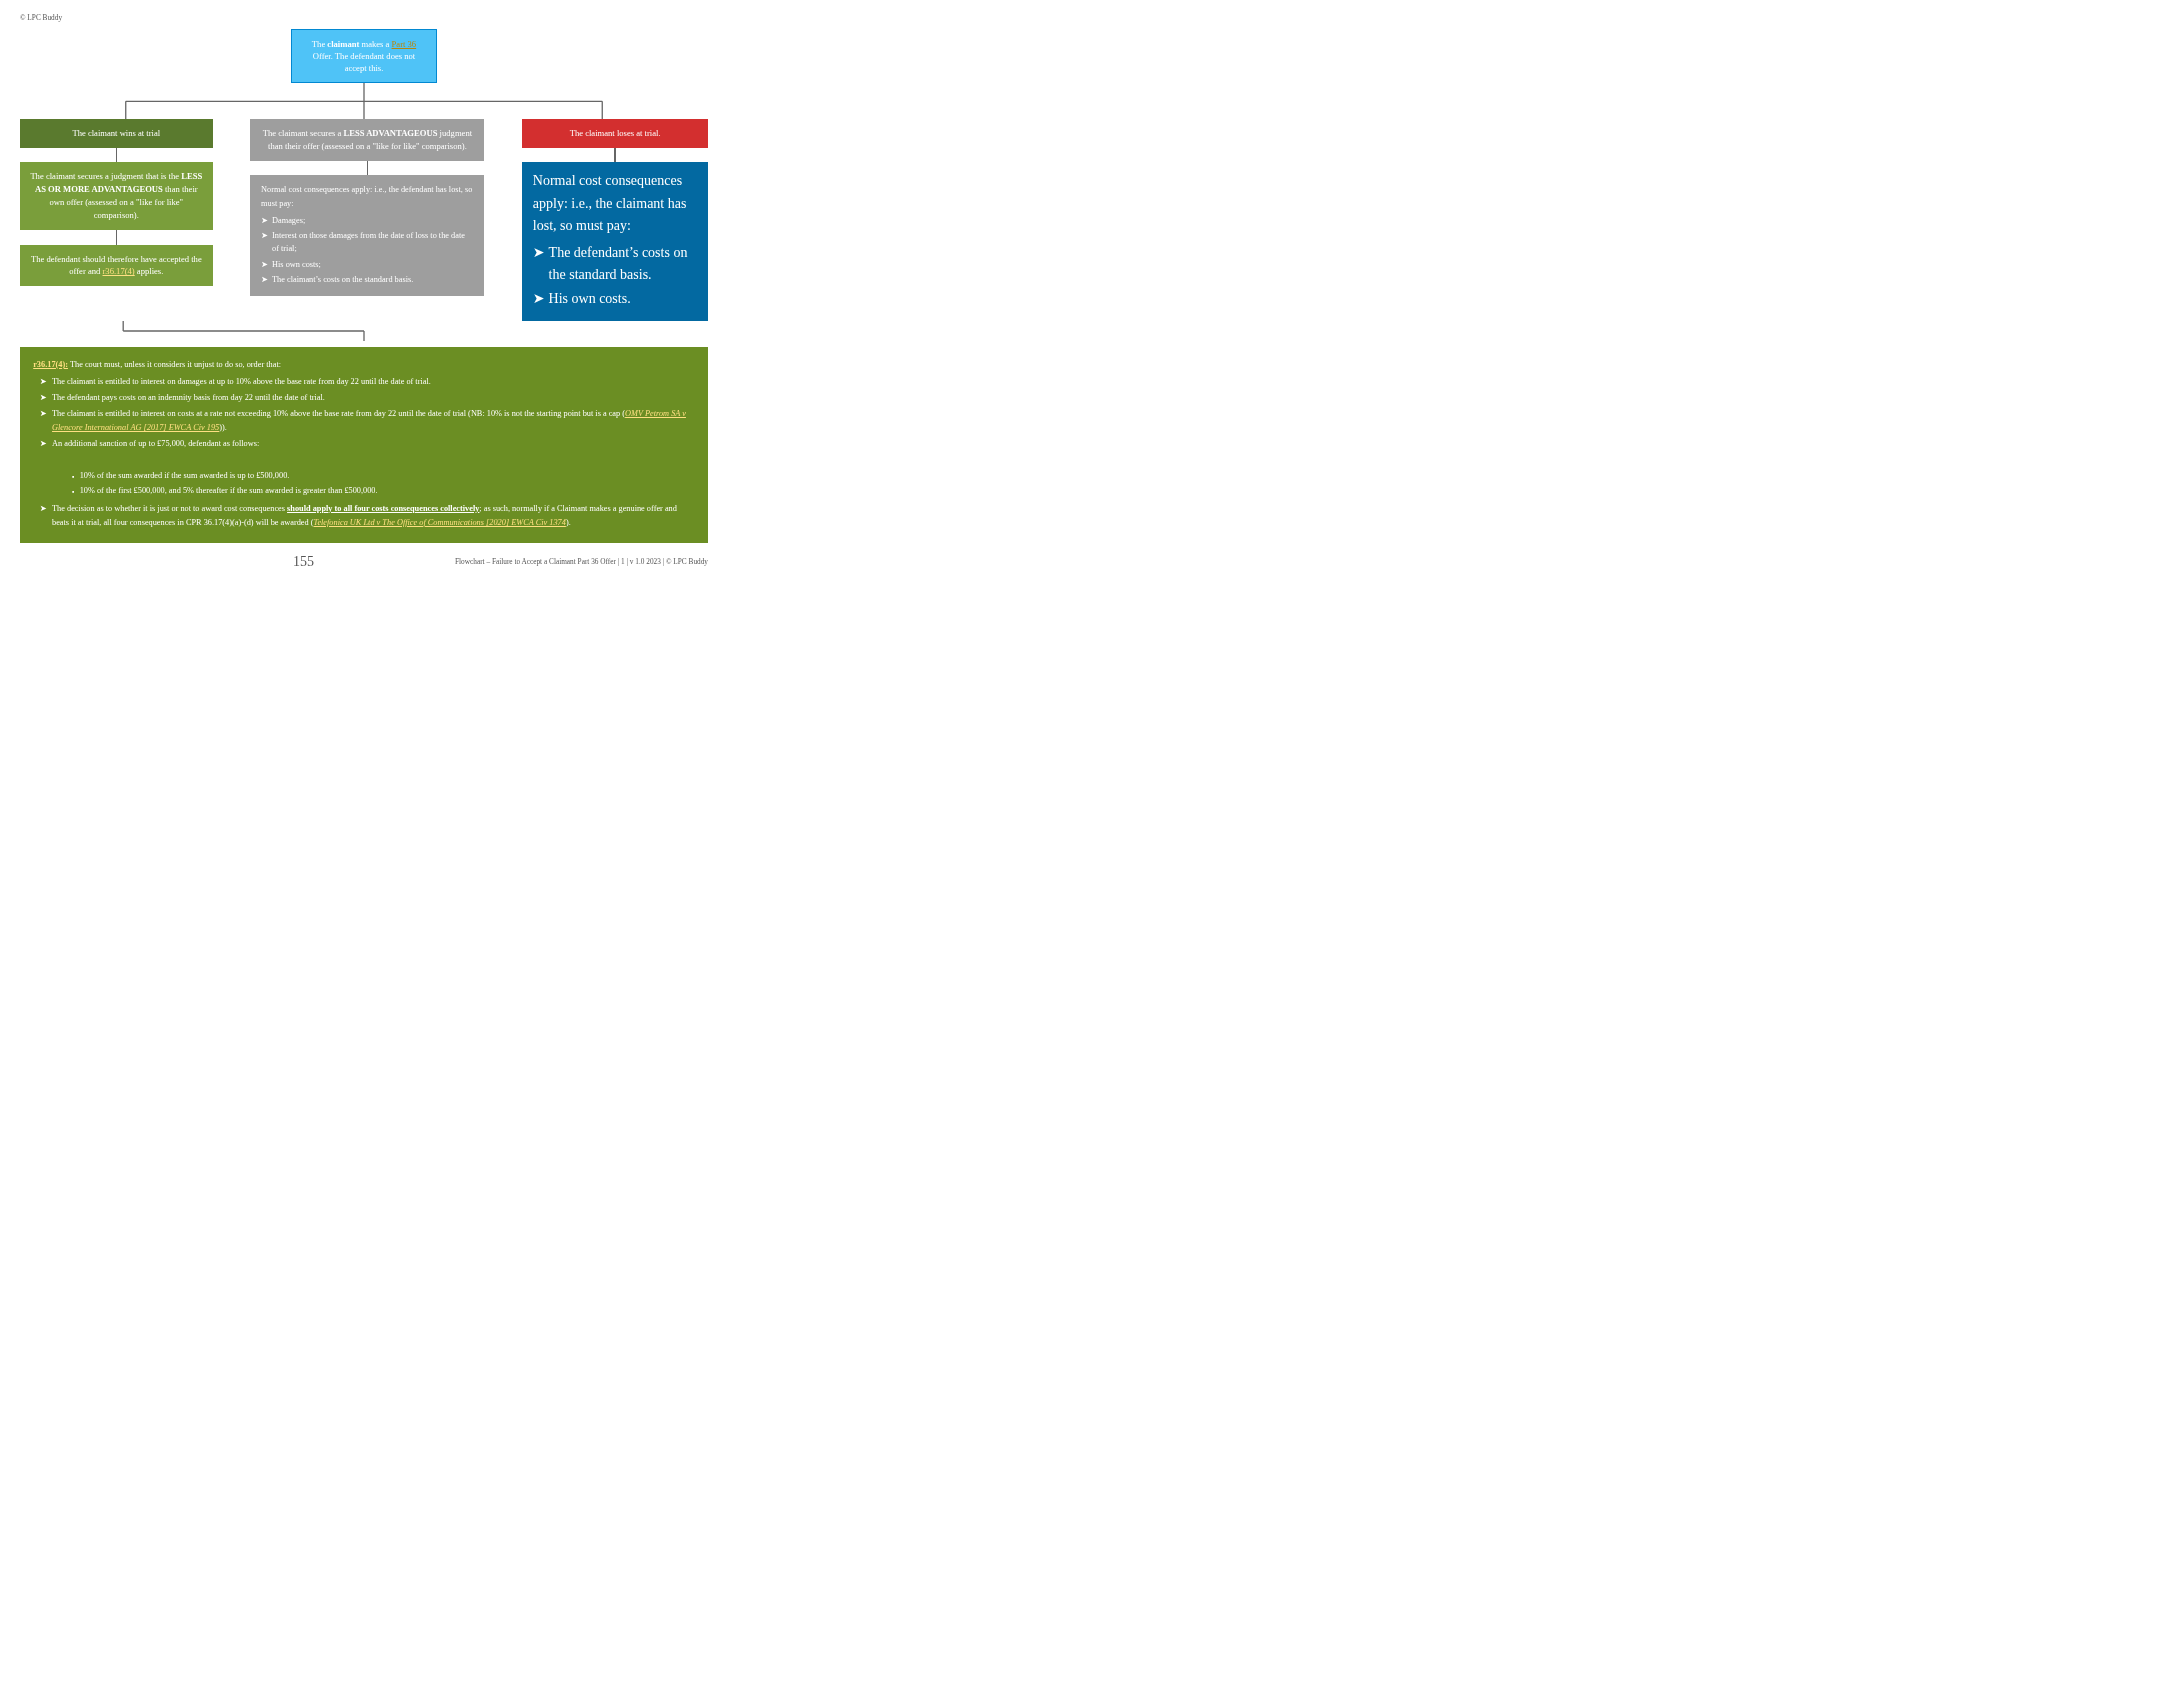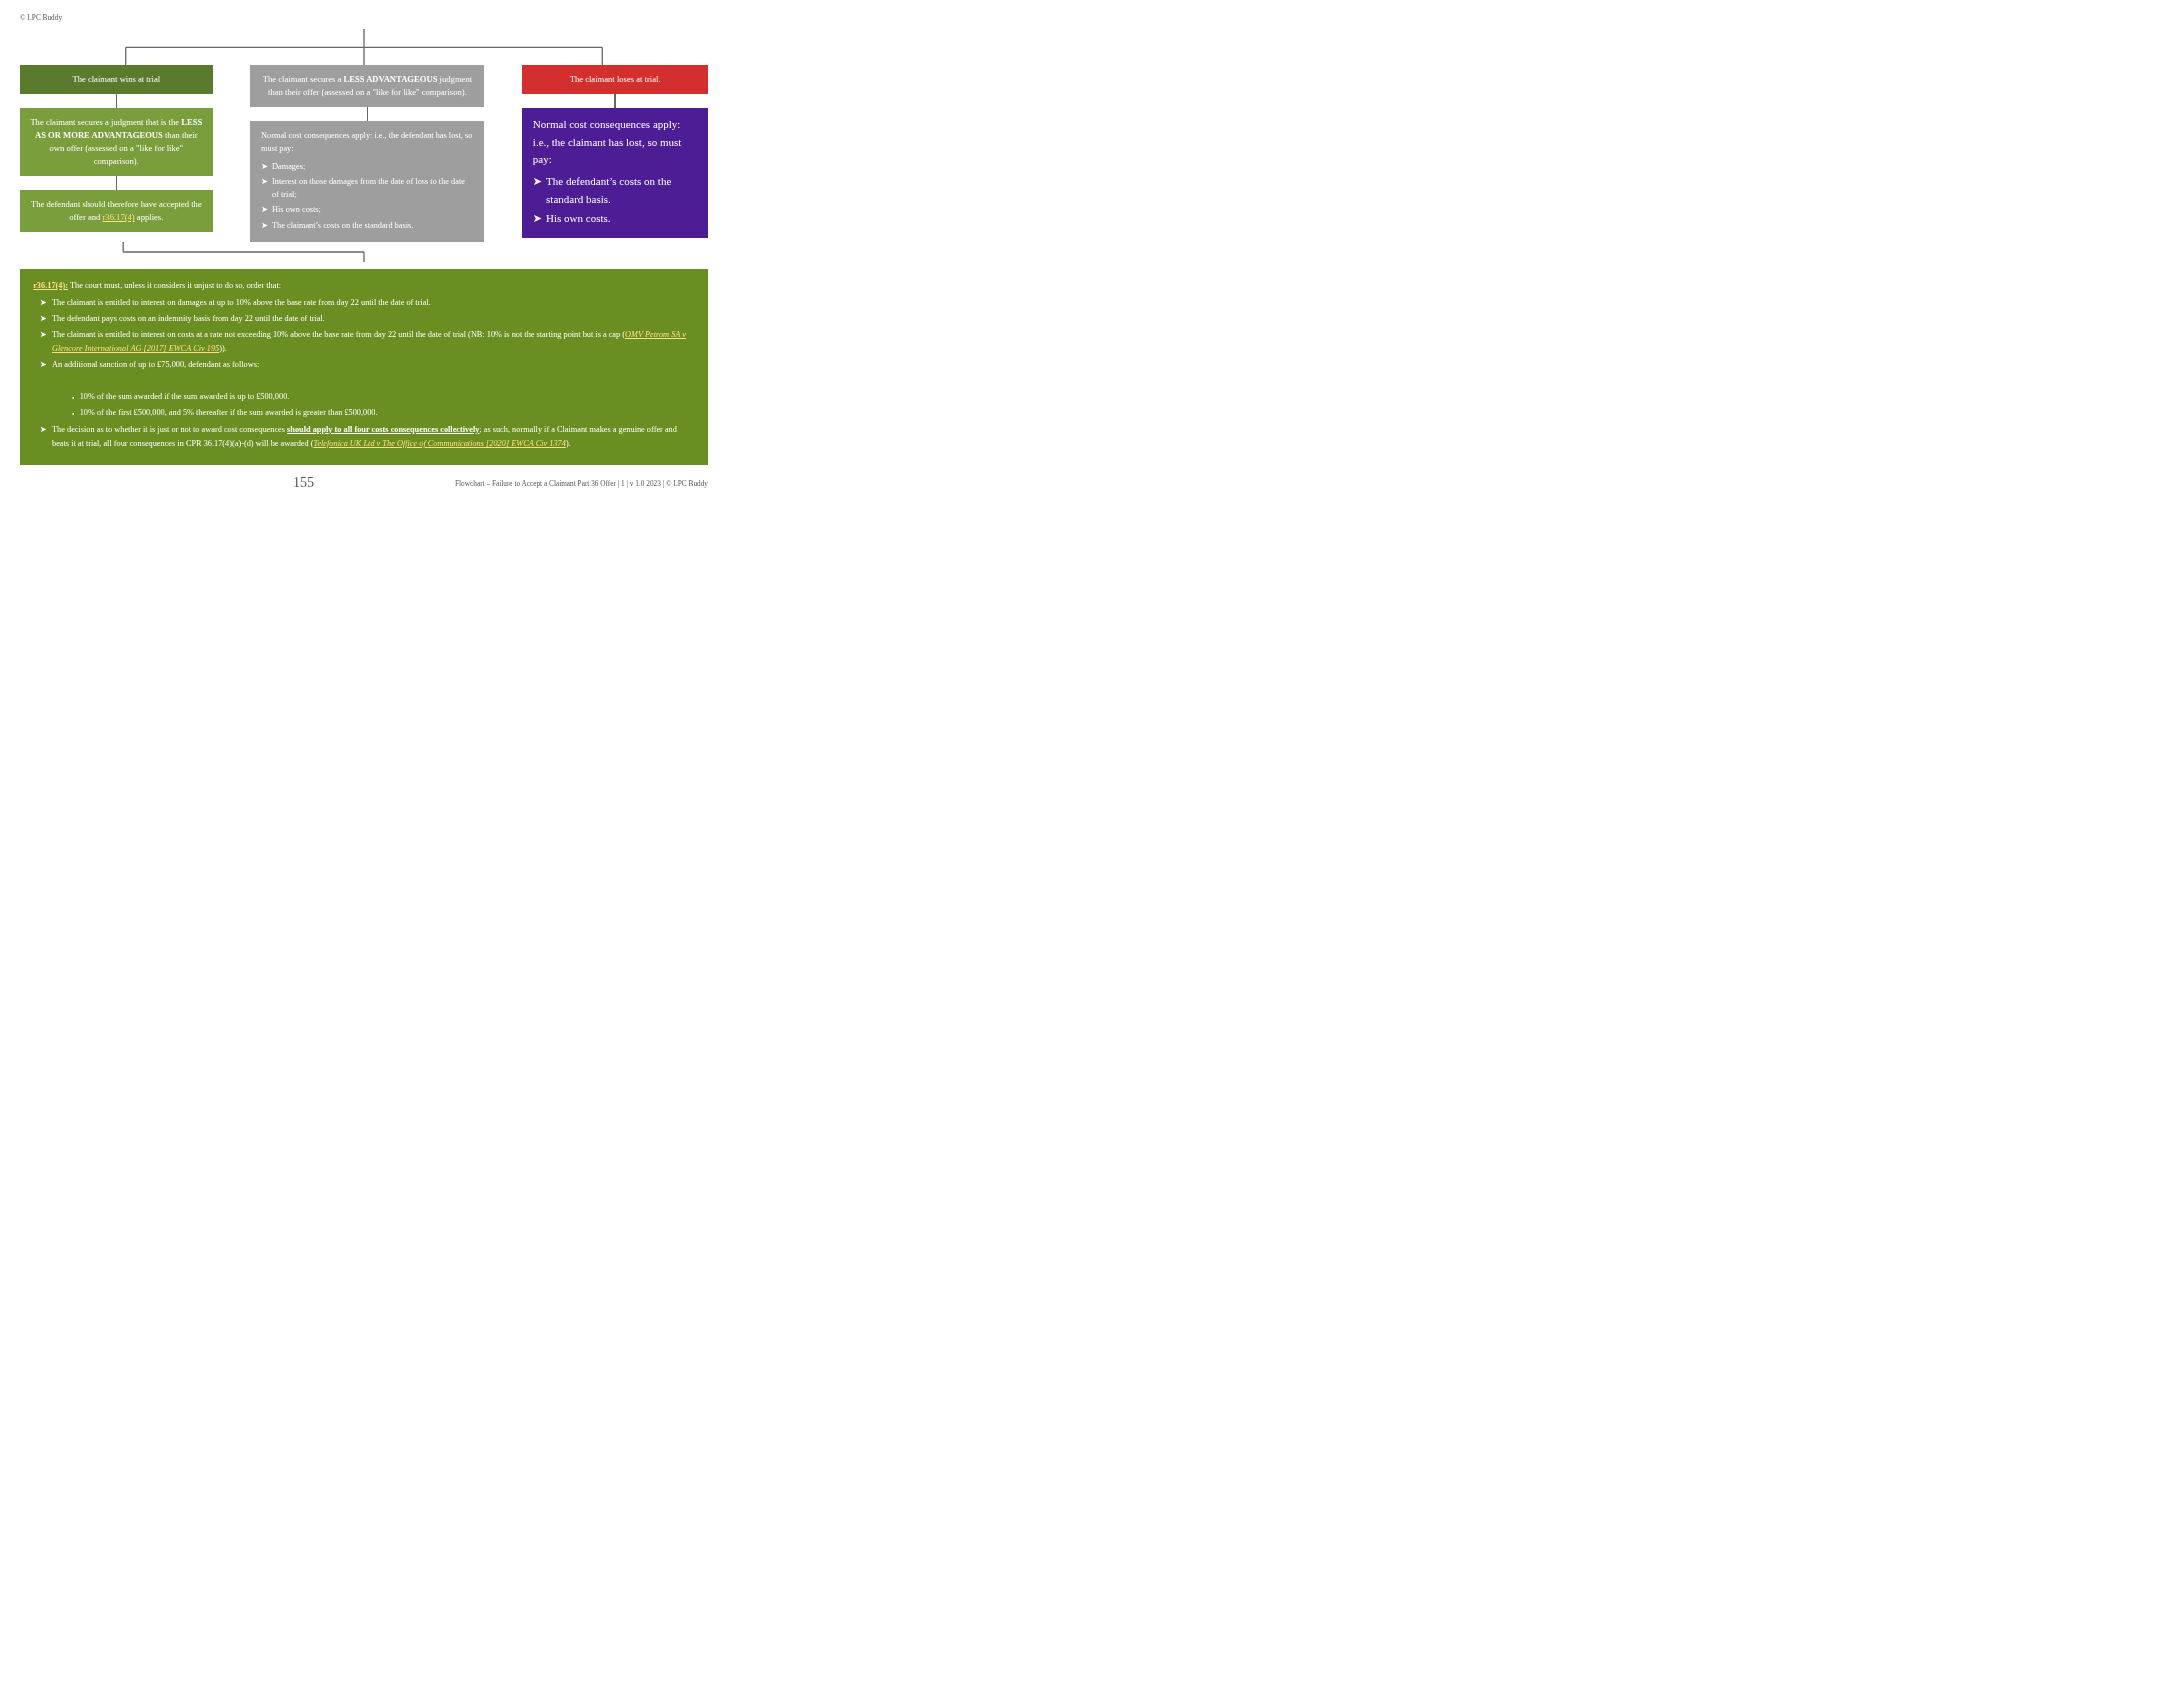--- a/index.html
+++ b/index.html
@@ -82,26 +82,26 @@
       background: #d32f2f;
       color: #fff;
       border: none;
       padding: 8px 9.3px;
       text-align: center;
       width: 100%;
       font-size: 8.6px;
       line-height: 1.5;
     }
     .box-red-list {
-      background: #4c1d95;
+      background: #0369a1;
       color: #fff;
       border: none;
       padding: 8px 10.6px;
       width: 100%;
-      font-size: 11px;
+      font-size: 14px;
       line-height: 1.6;
     }
 
     .box-list-item {
       display: flex;
       align-items: flex-start;
       margin: 2px 0;
     }
     .box-list-item .arrow {
       margin-right: 4px;
@@ -196,20 +196,25 @@
       margin: 0 auto;
     }
   </style>
 </head>
 <body>
 
 <div class="copyright">© LPC Buddy</div>
 
 <div class="fc-wrapper">
 
+  <div class="fc-top">
+    <div class="top-box">
+      The <strong>claimant</strong> makes a <a href="#">Part 36</a> Offer. The defendant does not accept this.
+    </div>
+  </div>
 
   <svg width="100%" height="36" style="display:block; margin-top:0;" viewBox="0 0 1040 55">
 
     <line x1="50%" y1="0" x2="50%" y2="28" stroke="#666" stroke-width="2"></line>
 
     <line x1="15%" y1="28" x2="85%" y2="28" stroke="#666" stroke-width="2"></line>
 
     <line x1="15%" y1="28" x2="15%" y2="55" stroke="#666" stroke-width="2"></line>
 
     <line x1="50%" y1="28" x2="50%" y2="55" stroke="#666" stroke-width="2"></line>

